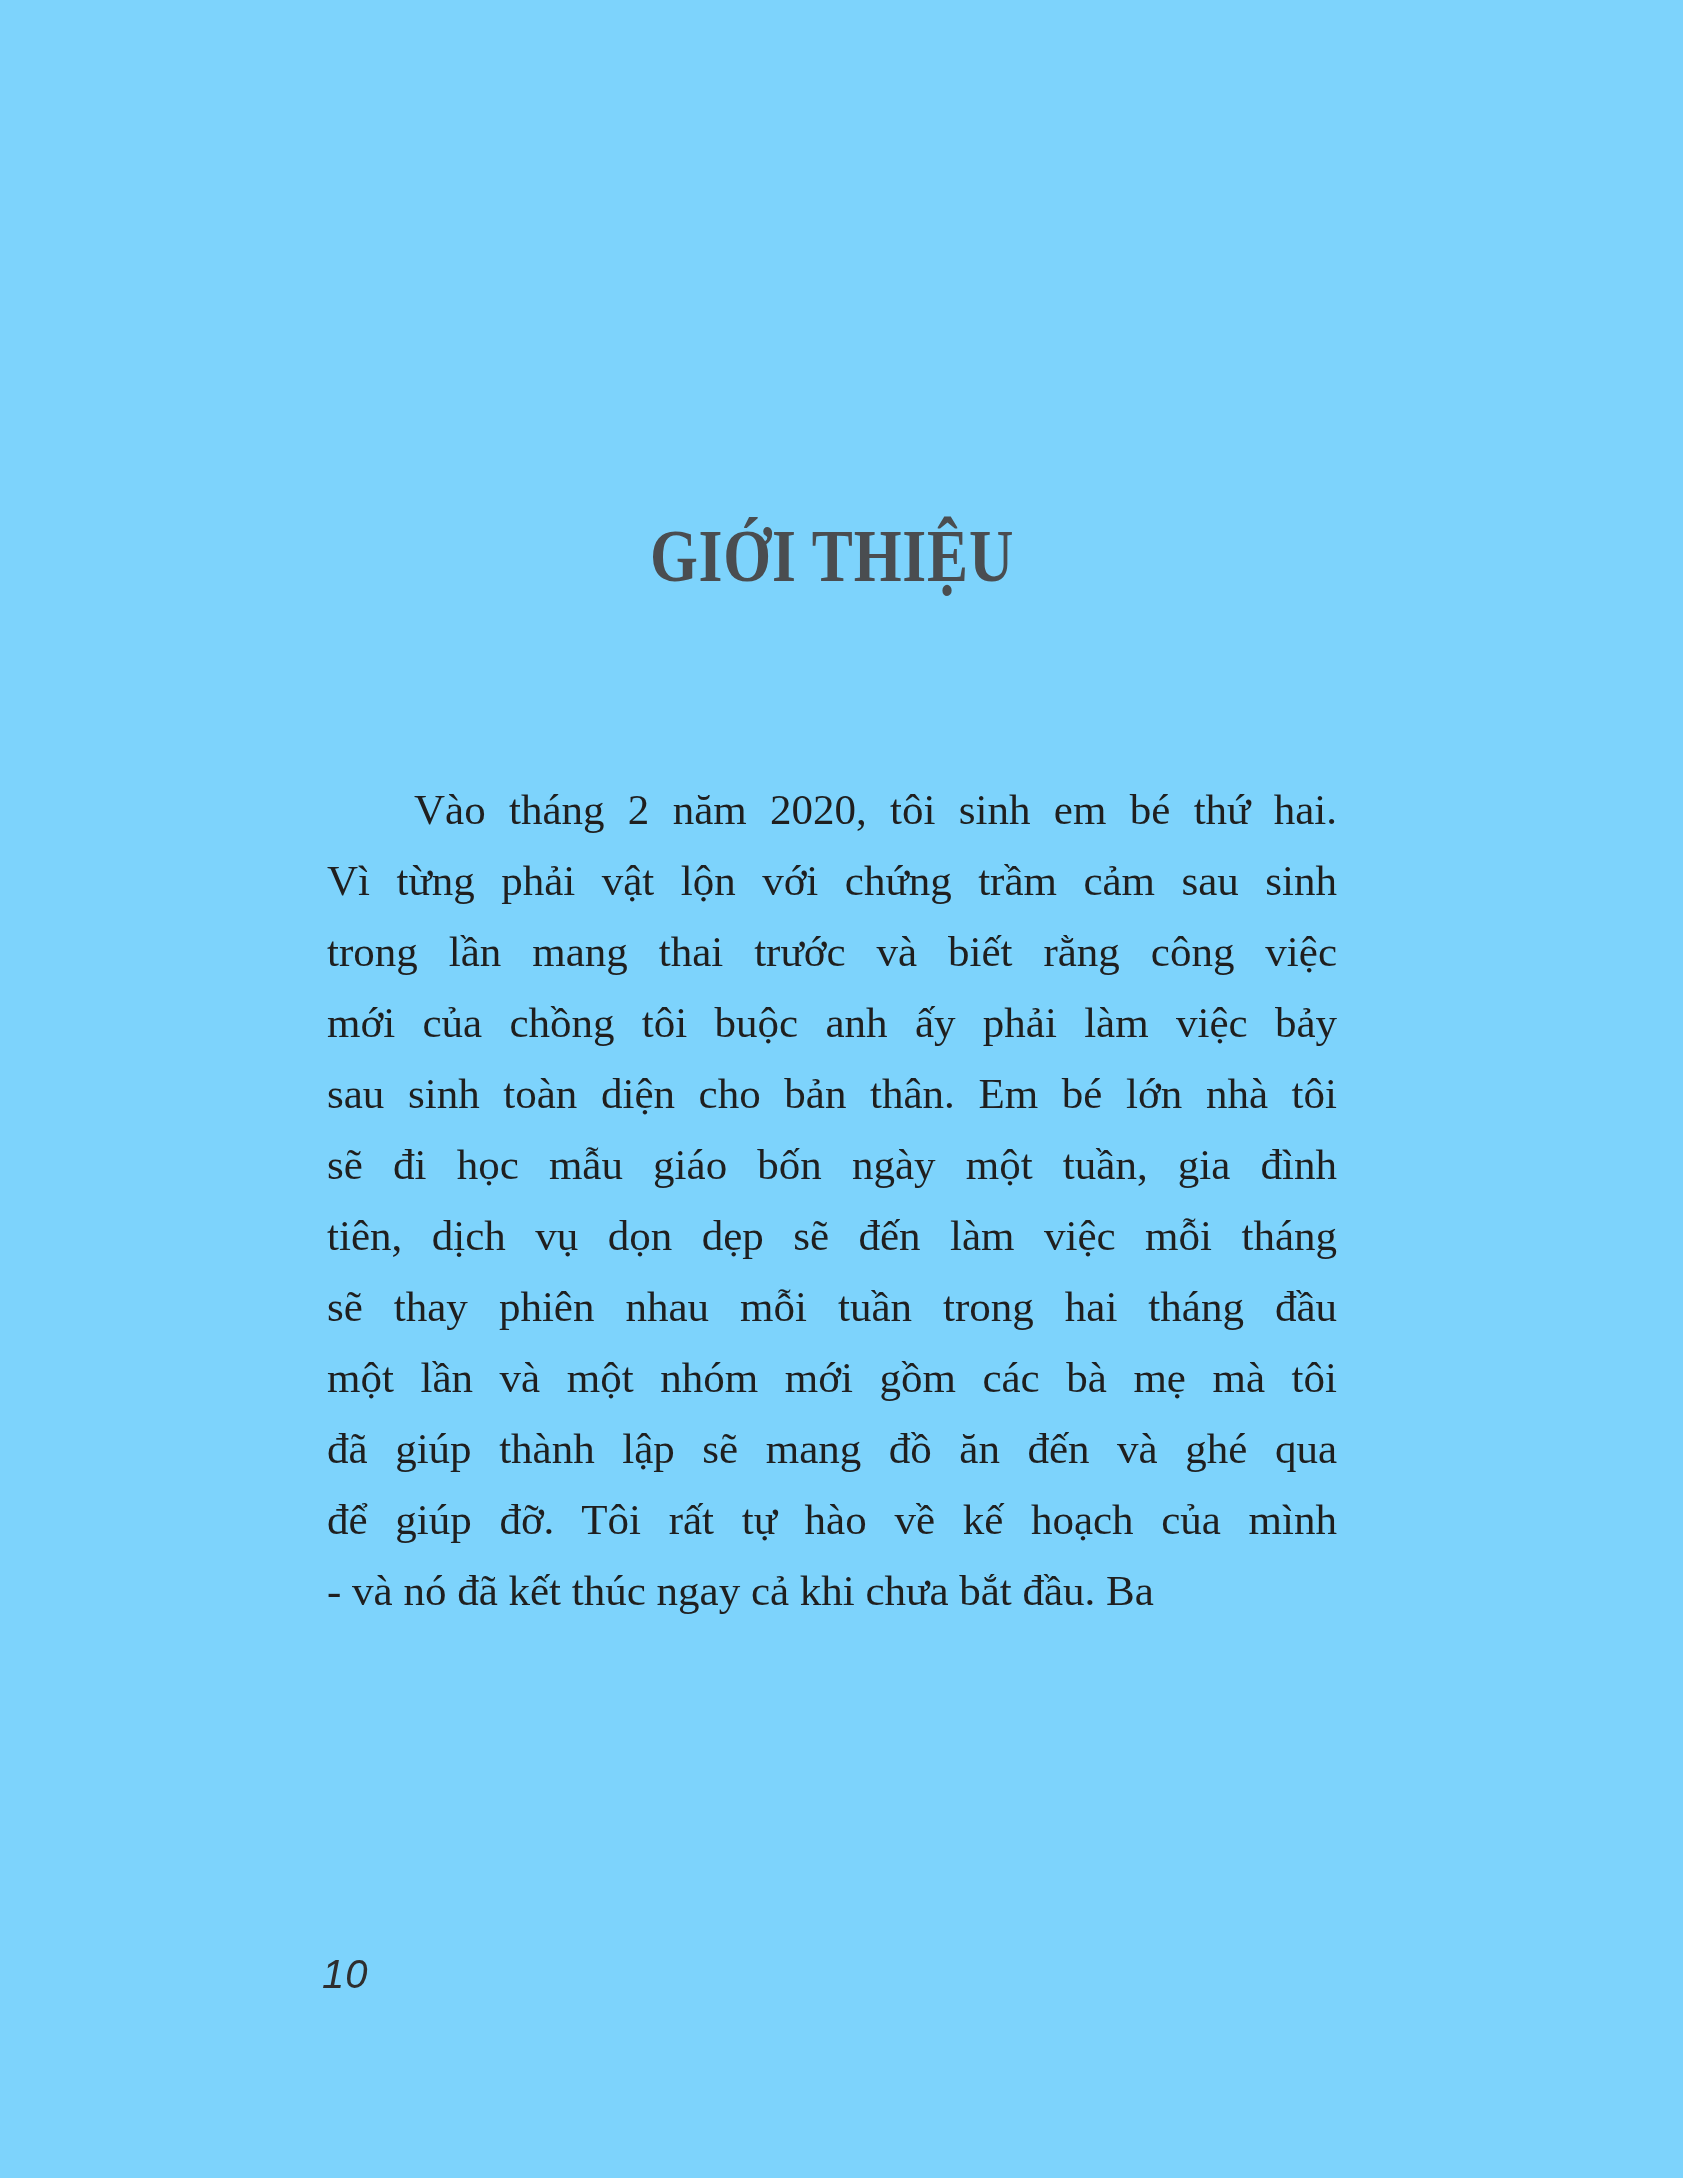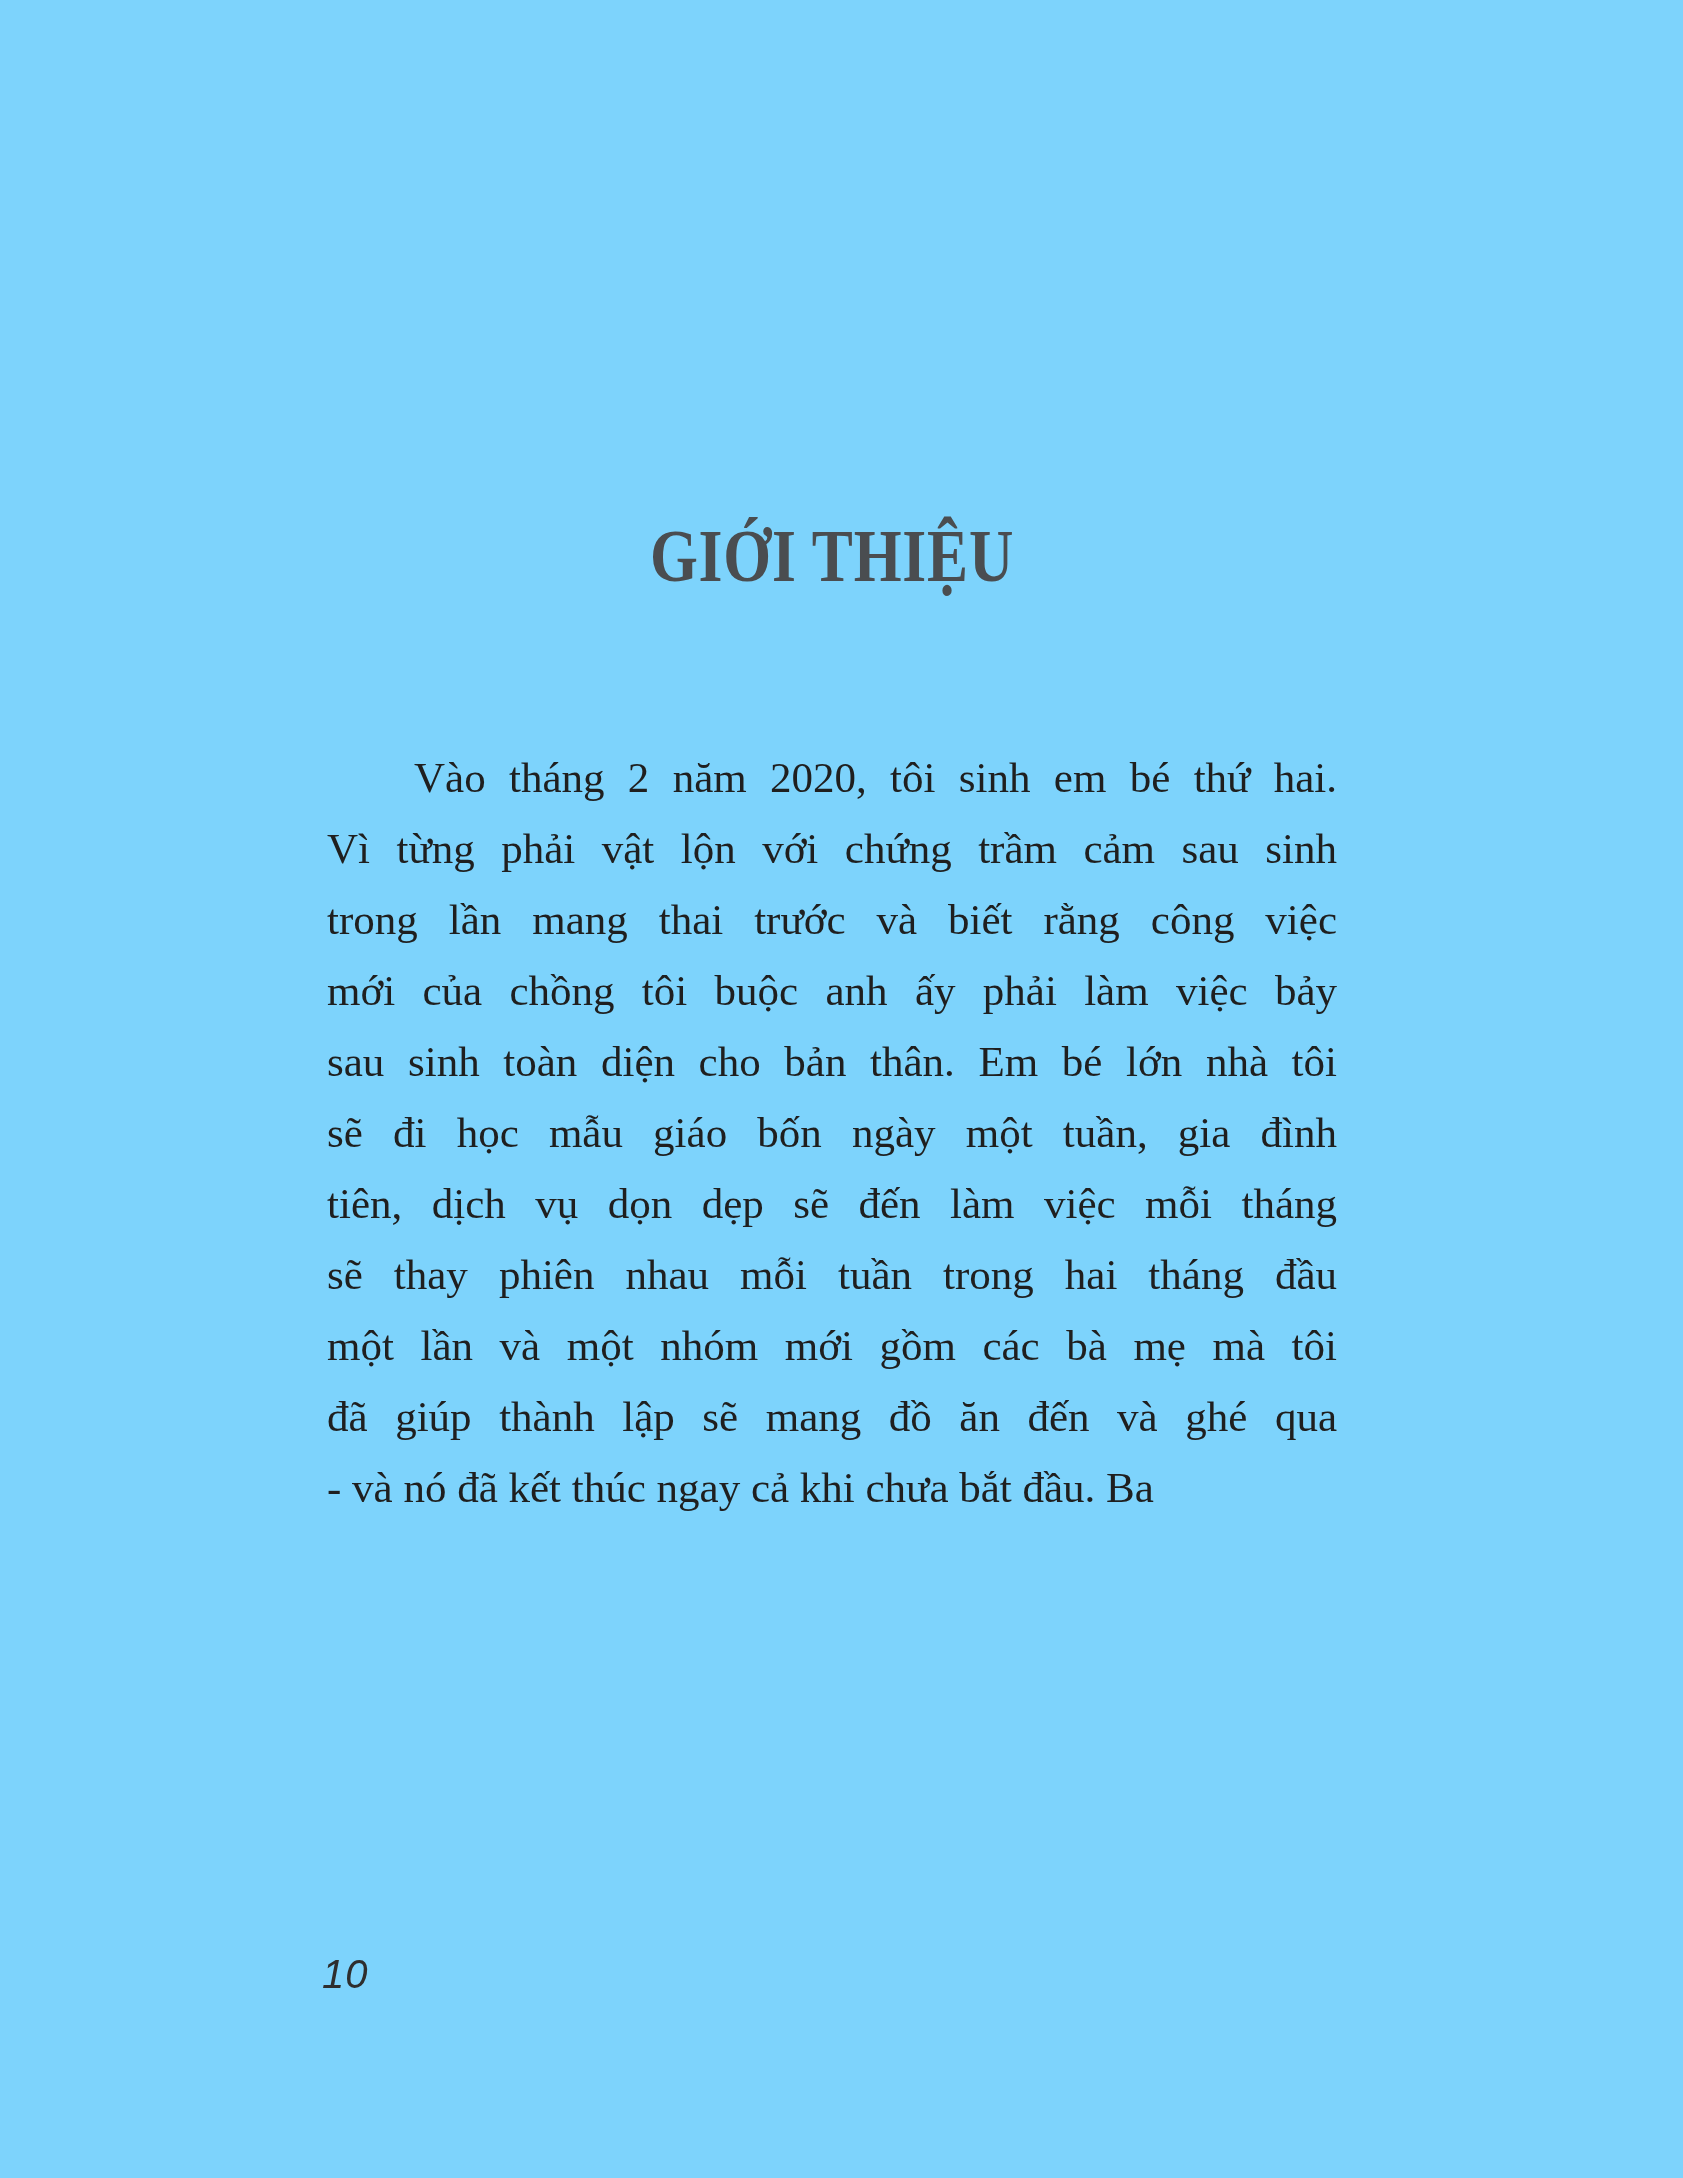--- a/index.html
+++ b/index.html
@@ -27,21 +27,21 @@
     font-size: 75px;
     line-height: 1.15;
     color: #4a4d50;
     letter-spacing: 1px;
     transform: scaleX(0.82);
     transform-origin: center;
     white-space: nowrap;
   }
   .body-text {
     position: absolute;
-    top: 742px;
+    top: 774px;
     left: 327px;
     width: 1010px;
     color: #1f1f1f;
     font-size: 43px;
   }
   .body-line {
     margin: 0;
     padding: 0;
     height: 71px;
     line-height: 71px;
@@ -80,19 +80,20 @@
   <p class="body-line">Vào tháng 2 năm 2020, tôi sinh em bé thứ hai.</p>
       <p class="body-line">Vì từng phải vật lộn với chứng trầm cảm sau sinh</p>
       <p class="body-line">trong lần mang thai trước và biết rằng công việc</p>
       <p class="body-line">mới của chồng tôi buộc anh ấy phải làm việc bảy</p>
       <p class="body-line">sau sinh toàn diện cho bản thân. Em bé lớn nhà tôi</p>
       <p class="body-line">sẽ đi học mẫu giáo bốn ngày một tuần, gia đình</p>
       <p class="body-line">tiên, dịch vụ dọn dẹp sẽ đến làm việc mỗi tháng</p>
       <p class="body-line">sẽ thay phiên nhau mỗi tuần trong hai tháng đầu</p>
       <p class="body-line">một lần và một nhóm mới gồm các bà mẹ mà tôi</p>
       <p class="body-line">đã giúp thành lập sẽ mang đồ ăn đến và ghé qua</p>
+      <p class="body-line">để giúp đỡ. Tôi rất tự hào về kế hoạch của mình</p>
       <p class="body-line">- và nó đã kết thúc ngay cả khi chưa bắt đầu. Ba</p>
     </div>
 
   <div class="page-number">10</div>
 
 </div>
 
 
 </body></html>

